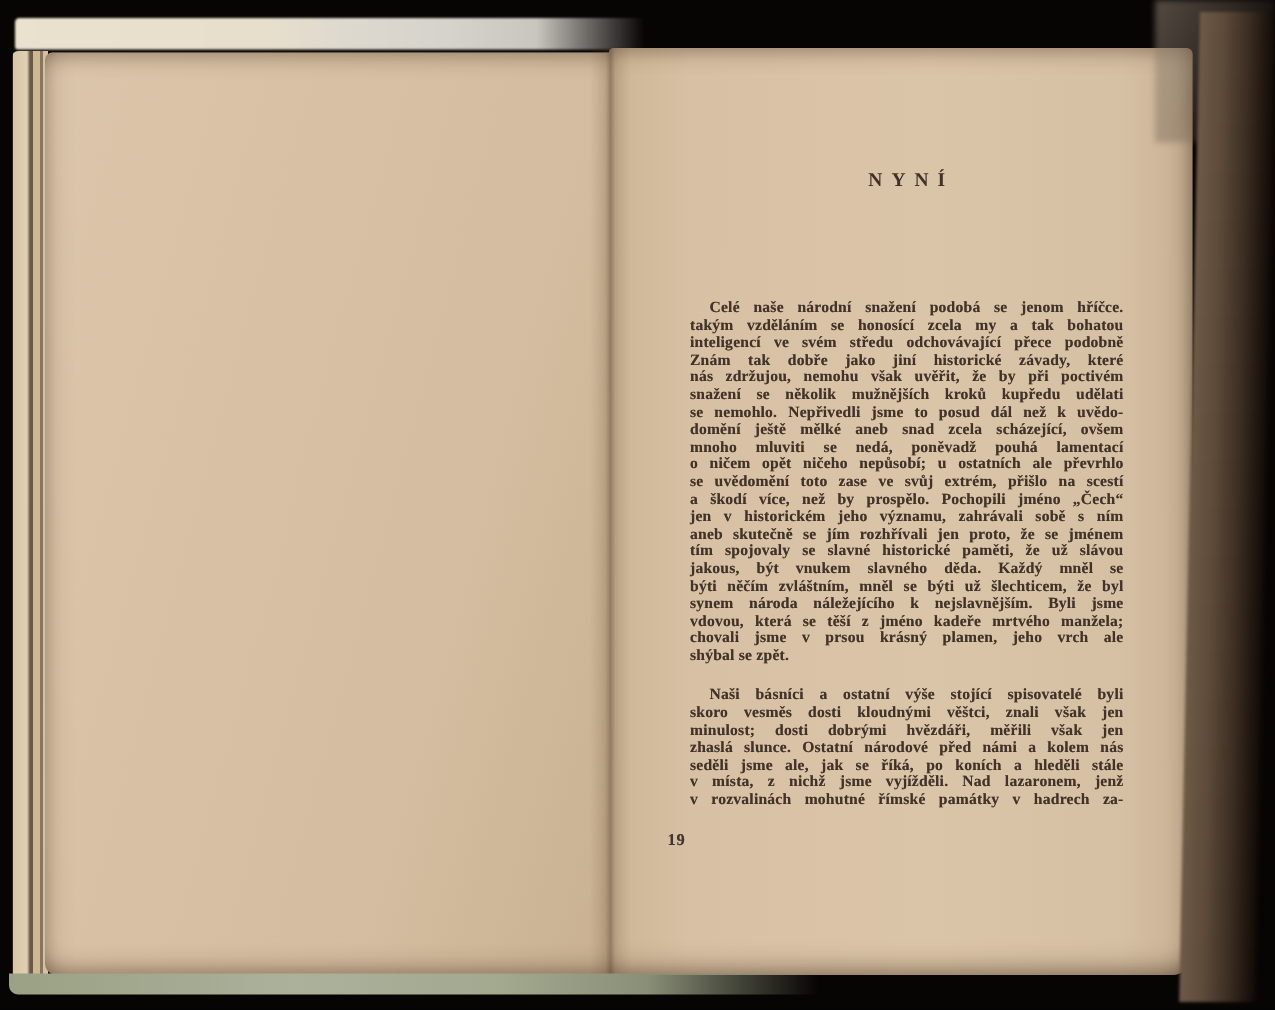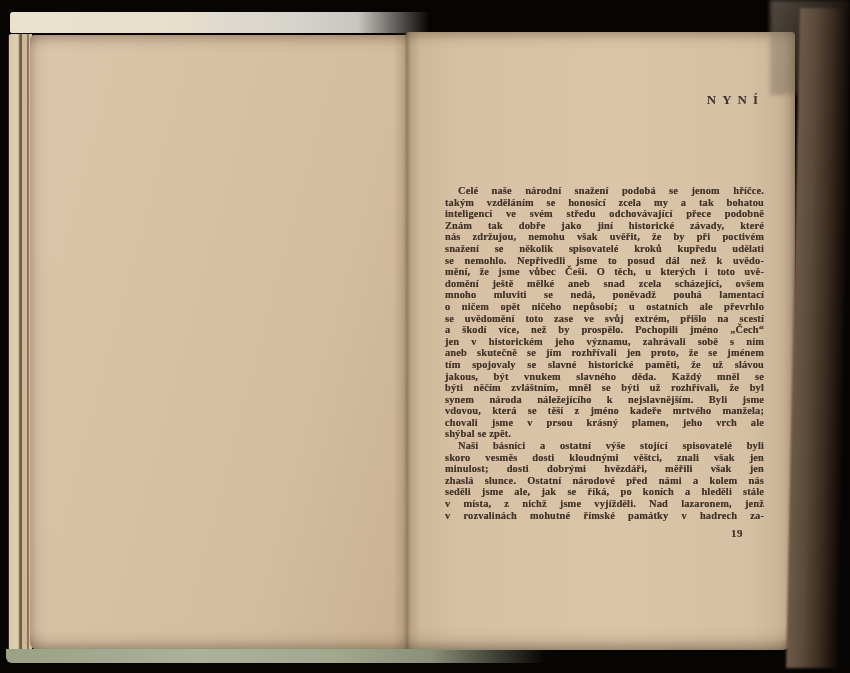--- a/index.html
+++ b/index.html
@@ -73,39 +73,39 @@
     background:linear-gradient(to right,
       #9ba184 0%,#abb19b 35%,#a3a98f 60%,#8a9077 78%,rgba(18,18,12,0) 99%);
     border-radius:0 0 4px 6px;
   }
   
   .text-block{
     position:absolute;left:39px;top:0;width:319px;
     color:#3e3026;
   }
   .chapter-title{
-    position:absolute;left:0;top:60px;width:100%;
-    text-align:right;font-weight:700;font-size:13px;
+    position:absolute;left:0;top:80px;width:100%;
+    text-align:center;font-weight:700;font-size:13px;
     letter-spacing:6px;text-indent:6px;color:#40312a;
   }
   .body-text{
     position:absolute;left:0;top:153px;width:100%;
     font-size:10.4px;font-weight:700;line-height:11.6px;
     letter-spacing:.15px;color:#42332a;
     text-shadow:0 0 .4px rgba(66,51,42,.6);
   }
-  .para{margin:0;}
+  .para{margin:15px;}
   .para .line{
     text-align:justify;text-align-last:justify;
     height:11.6px;white-space:nowrap;overflow:visible;
   }
   .para .line:first-child{text-indent:13px;}
   .para .line.endline{text-align-last:left;}
   .page-number{
-    text-align:right;padding-right:21px;margin-top:7px;
+    text-align:left;padding-right:21px;margin-top:7px;
     font-size:11px;font-weight:700;letter-spacing:.5px;color:#44352b;
   }
 </style>
 </head>
 <body>
 
 <div class="stage">
 
   <div class="top-edge"></div>
   <div class="left-edges"></div>
@@ -115,33 +115,32 @@
   <div class="right-page">
     <div class="text-block">
       <div class="chapter-title">NYNÍ</div>
       <div class="body-text">
         <div class="para">
             <div class="line">Celé naše národní snažení podobá se jenom hříčce.</div>
             <div class="line">takým vzděláním se honosící zcela my a tak bohatou</div>
             <div class="line">inteligencí ve svém středu odchovávající přece podobně</div>
             <div class="line">Znám tak dobře jako jiní historické závady, které</div>
             <div class="line">nás zdržujou, nemohu však uvěřit, že by při poctivém</div>
-            <div class="line">snažení se několik spisovatelé kroků kupředu udělati</div>
+            <div class="line">snažení se několik mužnějších kroků kupředu udělati</div>
             <div class="line">se nemohlo. Nepřivedli jsme to posud dál než k uvědo-</div>
-            <div class="line">mění, že jsme vůbec Češi. O těch, u kterých i toto uvě-</div>
             <div class="line">domění ještě mělké aneb snad zcela scházející, ovšem</div>
             <div class="line">mnoho mluviti se nedá, poněvadž pouhá lamentací</div>
             <div class="line">o ničem opět ničeho nepůsobí; u ostatních ale převrhlo</div>
             <div class="line">se uvědomění toto zase ve svůj extrém, přišlo na scestí</div>
             <div class="line">a škodí více, než by prospělo. Pochopili jméno „Čech“</div>
             <div class="line">jen v historickém jeho významu, zahrávali sobě s ním</div>
             <div class="line">aneb skutečně se jím rozhřívali jen proto, že se jménem</div>
             <div class="line">tím spojovaly se slavné historické paměti, že už slávou</div>
             <div class="line">jakous, být vnukem slavného děda. Každý mněl se</div>
-            <div class="line">býti něčím zvláštním, mněl se býti už rozhřívali, že byl</div>
+            <div class="line">býti něčím zvláštním, mněl se býti už šlechticem, že byl</div>
             <div class="line">synem národa náležejícího k nejslavnějším. Byli jsme</div>
             <div class="line">vdovou, která se těší z jméno kadeře mrtvého manžela;</div>
             <div class="line">chovali jsme v prsou krásný plamen, jeho vrch ale</div>
             <div class="line endline">shýbal se zpět.</div>
           </div>
         <div class="para">
             <div class="line">Naši básníci a ostatní výše stojící spisovatelé byli</div>
             <div class="line">skoro vesměs dosti kloudnými věštci, znali však jen</div>
             <div class="line">minulost; dosti dobrými hvězdáři, měřili však jen</div>
             <div class="line">zhaslá slunce. Ostatní národové před námi a kolem nás</div>

